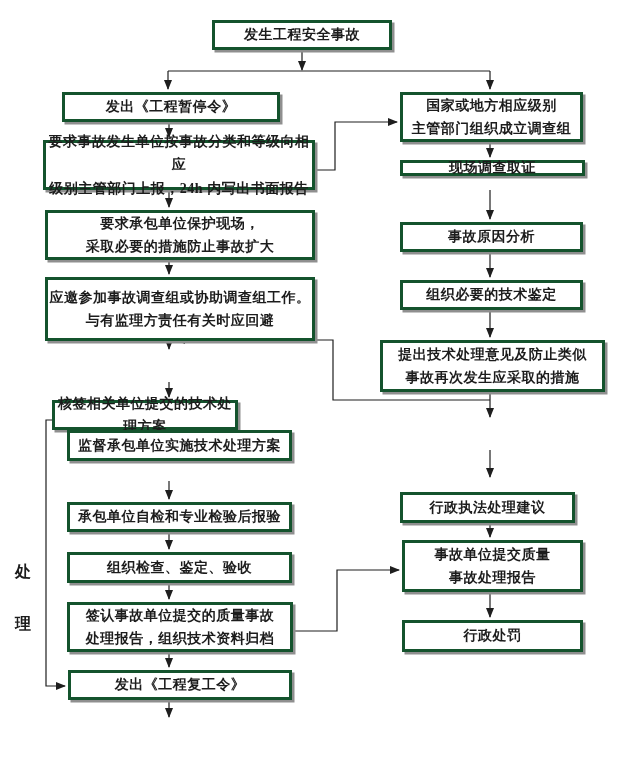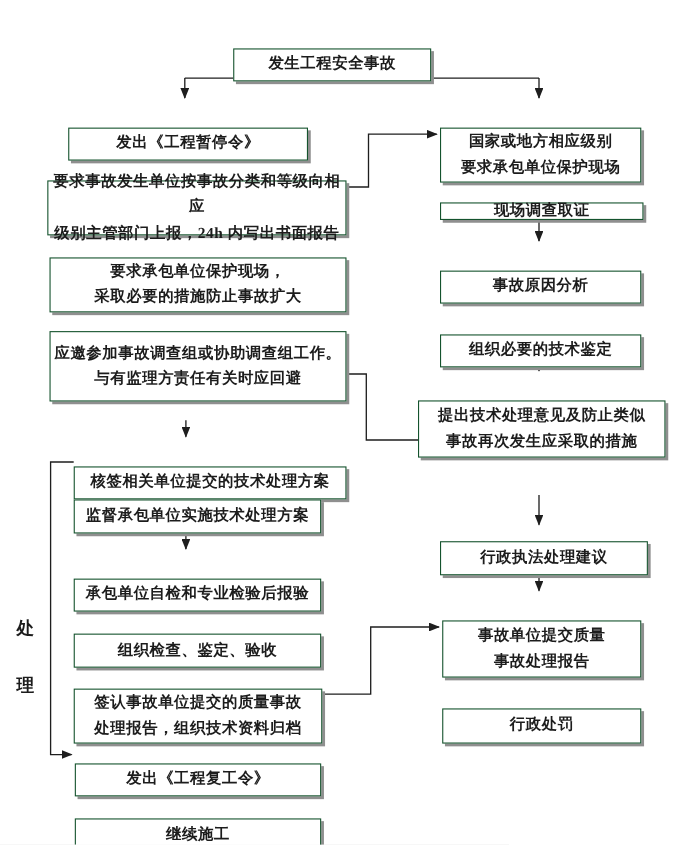--- a/index.html
+++ b/index.html
@@ -5,31 +5,30 @@
   html,body{margin:0;padding:0;background:#e9e9e9;}
   #stage{
     position:relative;width:622px;height:768px;background:#ffffff;
     font-family:"Liberation Serif","DejaVu Serif",serif;
     overflow:hidden;
   }
   .node{
     position:absolute;
     display:flex;align-items:center;justify-content:center;
     background:#ffffff;
-    border:1px solid #14532d;
+    border:3px solid #14532d;
     box-shadow:2.5px 2.5px 0 0 #8f8f8f;
     color:#1c1c1c;
     font-size:14px;font-weight:bold;
     letter-spacing:0.5px;
     text-align:center;
     white-space:pre-line;
     line-height:1.65;
     box-sizing:border-box;
     z-index:2;
-    margin-top:24px;
   }
   #connectors{position:absolute;left:0;top:0;z-index:1;}
   #connectors path{stroke:#1e1e1e;stroke-width:1.2;fill:none;}
   .v-label{
     position:absolute;left:10px;top:546px;width:26px;
     color:#1c1c1c;font-size:16px;font-weight:bold;
     text-align:center;white-space:pre-line;line-height:52px;
     z-index:2;
   }
 </style>
@@ -75,37 +74,36 @@
 
   <div class="node" style="left:212px;top:20px;width:180px;height:30px">发生工程安全事故</div>
 
   <div class="node" style="left:62px;top:92px;width:218px;height:30px">发出《工程暂停令》</div>
   <div class="node" style="left:43px;top:140px;width:272px;height:50px">要求事故发生单位按事故分类和等级向相应
 级别主管部门上报，24h 内写出书面报告</div>
   <div class="node" style="left:45px;top:210px;width:270px;height:50px">要求承包单位保护现场，
 采取必要的措施防止事故扩大</div>
   <div class="node" style="left:45px;top:277px;width:270px;height:64px">应邀参加事故调查组或协助调查组工作。
 与有监理方责任有关时应回避</div>
-  <div class="node" style="left:67px;top:400px;width:248px;height:30px">核签相关单位提交的技术处理方案</div>
+  <div class="node" style="left:52px;top:400px;width:186px;height:30px">核签相关单位提交的技术处理方案</div>
   <div class="node" style="left:67px;top:430px;width:225px;height:31px">监督承包单位实施技术处理方案</div>
   <div class="node" style="left:67px;top:502px;width:225px;height:30px">承包单位自检和专业检验后报验</div>
   <div class="node" style="left:67px;top:552px;width:225px;height:31px">组织检查、鉴定、验收</div>
   <div class="node" style="left:67px;top:602px;width:226px;height:50px">签认事故单位提交的质量事故
 处理报告，组织技术资料归档</div>
   <div class="node" style="left:68px;top:670px;width:224px;height:30px">发出《工程复工令》</div>
-  <div class="node" style="left:68px;top:720px;width:224px;height:32px">继续施工</div>
 
   <div class="node" style="left:400px;top:92px;width:183px;height:50px">国家或地方相应级别
-要求承包单位保护现场</div>
+主管部门组织成立调查组</div>
   <div class="node" style="left:400px;top:160px;width:185px;height:16px">现场调查取证</div>
   <div class="node" style="left:400px;top:280px;width:183px;height:30px">组织必要的技术鉴定</div>
   <div class="node" style="left:400px;top:222px;width:183px;height:30px">事故原因分析</div>
   <div class="node" style="left:380px;top:340px;width:225px;height:52px">提出技术处理意见及防止类似
 事故再次发生应采取的措施</div>
-  <div class="node" style="left:400px;top:468px;width:189px;height:31px">行政执法处理建议</div>
+  <div class="node" style="left:400px;top:492px;width:175px;height:31px">行政执法处理建议</div>
   <div class="node" style="left:402px;top:540px;width:181px;height:52px">事故单位提交质量
 事故处理报告</div>
   <div class="node" style="left:402px;top:620px;width:181px;height:32px">行政处罚</div>
 
   <div class="v-label">处
 理</div>
 
 </div>
 
 </body></html>

